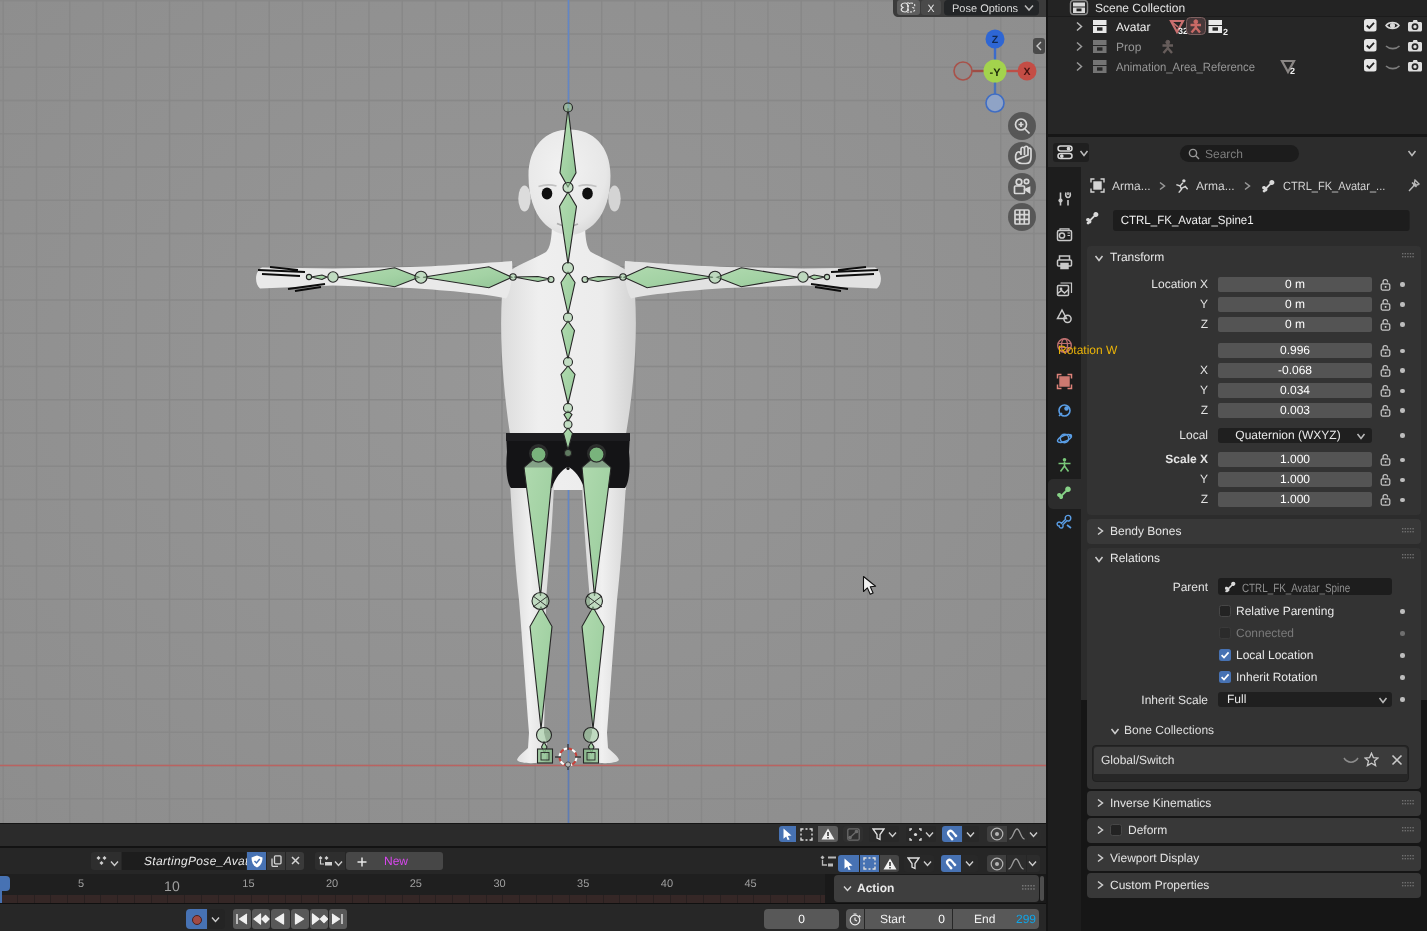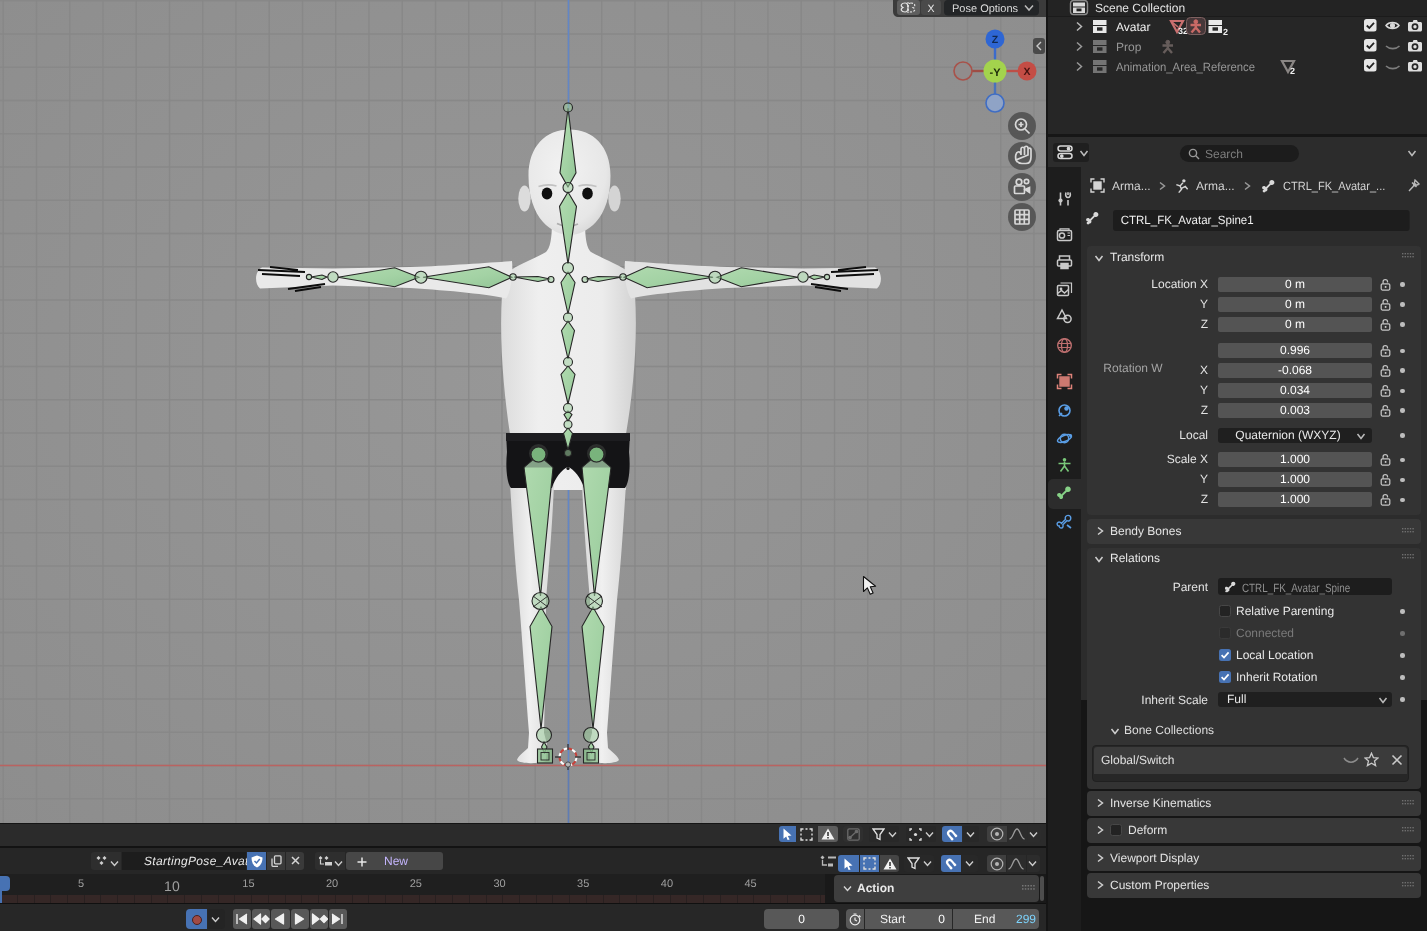--- a/index.html
+++ b/index.html
@@ -366,21 +366,21 @@
           <path d="M1.5 5 V9 H5" stroke="#d0d0d0" stroke-width="1.2" fill="none"></path>
         </g>
       </svg>
       <svg style="position:absolute;left:334px;top:13.5px" width="9" height="7" viewBox="0 0 9 7">
         <path d="M1 1.5 L4.5 5.5 L8 1.5" stroke="#ccc" stroke-width="1.4" fill="none"></path>
       </svg>
       <div style="position:absolute;left:346px;top:6px;width:97px;height:18px;background:#474747;border-radius:3px;"></div>
       <svg style="position:absolute;left:357px;top:10.5px" width="10" height="10" viewBox="0 0 10 10">
         <path d="M5 0.5 V9.5 M0.5 5 H9.5" stroke="#e8e8e8" stroke-width="1.5"></path>
       </svg>
-      <div class="txt" style="left:384px;top:8px;color:#c4b5fd;">New</div>
+      <div class="txt" style="left:384px;top:8px;color:#d946ef;">New</div>
       <svg style="position:absolute;left:820px;top:9px" width="17" height="13" viewBox="0 0 17 13">
         <g fill="#b9b9b9">
           <path d="M2.5 0.5 L4.5 2.5 L2.5 4.5 L0.5 2.5 Z M8 1.5 H16 V3.5 H8 Z"></path>
           <path d="M2.5 5 V10 H7" stroke="#b9b9b9" stroke-width="1.3" fill="none"></path>
           <rect x="8" y="8.5" width="5" height="3"></rect>
         </g>
       </svg>
       <div style="position:absolute;left:838px;top:9px;width:20.5px;height:17px;background:#4772b3;border-radius:3px 0 0 3px;"></div>
       <svg style="position:absolute;left:843px;top:11.5px" width="11" height="12" viewBox="0 0 11 12">
         <path d="M1.5 0.5 L9.5 7.5 L5.8 8 L7.6 11.4 L5.6 12 L4.2 8.6 L1.5 10.8 Z" fill="#fff"></path>
@@ -555,21 +555,21 @@
         <g fill="none" stroke="#ececec" stroke-width="1.2">
           <circle cx="6" cy="7" r="4.8"></circle>
           <path d="M6 4.5 V7 L8 8 M4.5 1 H7.5 M10 2.5 L11.5 4"></path>
         </g>
       </svg>
       <div style="position:absolute;left:865px;top:5px;width:87px;height:20px;background:#585858;border-radius:0;"></div>
       <div class="txt" style="left:880px;top:7.5px;color:#f2f2f2;">Start</div>
       <div style="position:absolute;left:915px;top:7.5px;width:30px;text-align:right;font-size:12px;color:#fff;">0</div>
       <div style="position:absolute;left:953px;top:5px;width:86px;height:20px;background:#585858;border-radius:0 4px 4px 0;"></div>
       <div class="txt" style="left:974px;top:7.5px;color:#f2f2f2;">End</div>
-      <div style="position:absolute;left:1002px;top:7.5px;width:34px;text-align:right;font-size:12px;color:#7dd3fc;">299</div>
+      <div style="position:absolute;left:1002px;top:7.5px;width:34px;text-align:right;font-size:12px;color:#0ea5e9;">299</div>
     </div>
   <div class="abs" id="rightcol">
     <div class="abs" id="outliner">
       <svg width="379" height="133" viewBox="0 0 379 133">
         <rect width="379" height="133" fill="#262626"></rect>
         <rect x="0" y="0" width="379" height="16.5" fill="#232323"></rect>
         <line x1="0" y1="16.5" x2="379" y2="16.5" stroke="#1b1b1b"></line>
 
         <g transform="translate(24,1)">
           <rect x="-1.5" y="-0.5" width="17" height="14" rx="3" fill="none" stroke="#8a8a8a" stroke-width="1.4"></rect>
@@ -845,21 +845,21 @@
       <div style="position:absolute;left:10px;top:179.8px;width:150px;text-align:right;color:#e3e3e3;font-size:12px;line-height:15px;">Z</div>
       <div style="position:absolute;left:170px;top:179.8px;width:154px;height:15px;background:#545454;border-radius:2px;color:#ffffff;font-size:12px;text-align:center;line-height:15px;">0 m</div>
       <div style="position:absolute;left:332px;top:180.8px;"><svg width="11" height="13" viewBox="0 0 11 13">
             <g fill="none" stroke="#c5c5c5" stroke-width="1.25">
               <rect x="1.2" y="5.8" width="8.6" height="6.2" rx="1.2"></rect>
               <path d="M3.1 5.8 V3.6 C3.1 0.9 7.5 0.9 7.5 3.6 V4.6"></path>
               <rect x="4.8" y="8" width="1.6" height="1.9" fill="#c5c5c5" stroke="none"></rect>
             </g>
           </svg></div>
         <div style="position:absolute;left:352px;top:185.3px;width:4.5px;height:4.5px;border-radius:50%;background:#bdbdbd;"></div>
-      <div style="position:absolute;left:10px;top:206.3px;width:150px;text-align:center;color:#a3a3a3;font-size:12px;line-height:15px;margin-top:18px;">Rotation W</div>
+      <div style="position:absolute;left:10px;top:206.3px;width:150px;text-align:left;color:#eab308;font-size:12px;line-height:15px;">Rotation W</div>
       <div style="position:absolute;left:170px;top:206.3px;width:154px;height:15px;background:#545454;border-radius:2px;color:#ffffff;font-size:12px;text-align:center;line-height:15px;">0.996</div>
       <div style="position:absolute;left:332px;top:207.3px;"><svg width="11" height="13" viewBox="0 0 11 13">
             <g fill="none" stroke="#c5c5c5" stroke-width="1.25">
               <rect x="1.2" y="5.8" width="8.6" height="6.2" rx="1.2"></rect>
               <path d="M3.1 5.8 V3.6 C3.1 0.9 7.5 0.9 7.5 3.6 V4.6"></path>
               <rect x="4.8" y="8" width="1.6" height="1.9" fill="#c5c5c5" stroke="none"></rect>
             </g>
           </svg></div>
         <div style="position:absolute;left:352px;top:211.8px;width:4.5px;height:4.5px;border-radius:50%;background:#bdbdbd;"></div>
       <div style="position:absolute;left:10px;top:225.9px;width:150px;text-align:right;color:#e3e3e3;font-size:12px;line-height:15px;">X</div>
@@ -885,21 +885,21 @@
       <div style="position:absolute;left:10px;top:265.8px;width:150px;text-align:right;color:#e3e3e3;font-size:12px;line-height:15px;">Z</div>
       <div style="position:absolute;left:170px;top:265.8px;width:154px;height:15px;background:#545454;border-radius:2px;color:#ffffff;font-size:12px;text-align:center;line-height:15px;">0.003</div>
       <div style="position:absolute;left:332px;top:266.8px;"><svg width="11" height="13" viewBox="0 0 11 13">
             <g fill="none" stroke="#c5c5c5" stroke-width="1.25">
               <rect x="1.2" y="5.8" width="8.6" height="6.2" rx="1.2"></rect>
               <path d="M3.1 5.8 V3.6 C3.1 0.9 7.5 0.9 7.5 3.6 V4.6"></path>
               <rect x="4.8" y="8" width="1.6" height="1.9" fill="#c5c5c5" stroke="none"></rect>
             </g>
           </svg></div>
         <div style="position:absolute;left:352px;top:271.3px;width:4.5px;height:4.5px;border-radius:50%;background:#bdbdbd;"></div>
-      <div style="position:absolute;left:10px;top:315.2px;width:150px;text-align:right;color:#e3e3e3;font-size:12px;line-height:15px;">Scale X</div>
+      <div style="position:absolute;left:10px;top:315.2px;width:150px;text-align:right;color:#e3e3e3;font-size:12px;line-height:15px;font-weight:bold;">Scale X</div>
       <div style="position:absolute;left:170px;top:315.2px;width:154px;height:15px;background:#545454;border-radius:2px;color:#ffffff;font-size:12px;text-align:center;line-height:15px;">1.000</div>
       <div style="position:absolute;left:332px;top:316.2px;"><svg width="11" height="13" viewBox="0 0 11 13">
             <g fill="none" stroke="#c5c5c5" stroke-width="1.25">
               <rect x="1.2" y="5.8" width="8.6" height="6.2" rx="1.2"></rect>
               <path d="M3.1 5.8 V3.6 C3.1 0.9 7.5 0.9 7.5 3.6 V4.6"></path>
               <rect x="4.8" y="8" width="1.6" height="1.9" fill="#c5c5c5" stroke="none"></rect>
             </g>
           </svg></div>
         <div style="position:absolute;left:352px;top:320.7px;width:4.5px;height:4.5px;border-radius:50%;background:#bdbdbd;"></div>
       <div style="position:absolute;left:10px;top:335.0px;width:150px;text-align:right;color:#e3e3e3;font-size:12px;line-height:15px;">Y</div>

